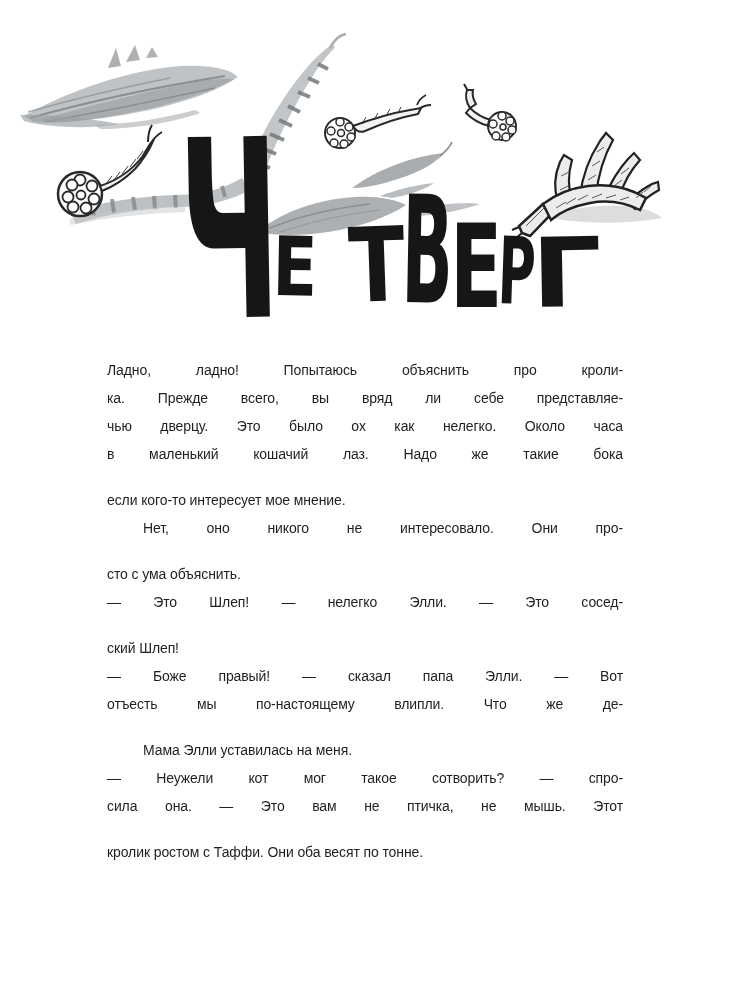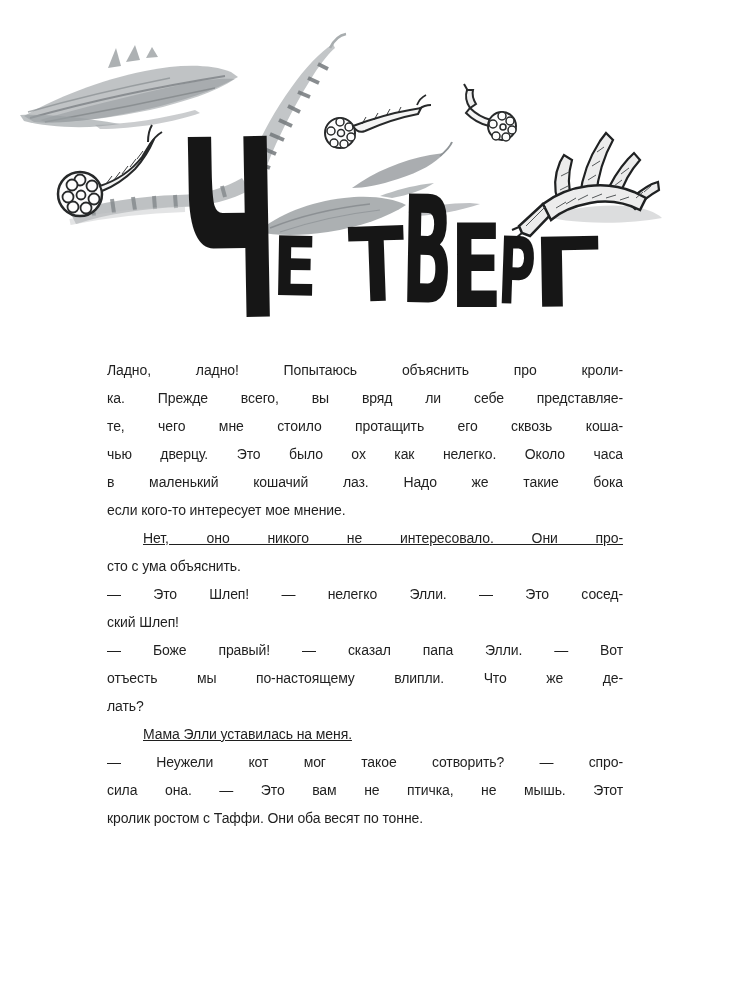--- a/index.html
+++ b/index.html
@@ -20,22 +20,22 @@
     font-family:"Liberation Sans", sans-serif;
     font-size:14px;line-height:28px;
     color:#1f1f1f;
     letter-spacing:-0.1px;
   }
   .line{
     text-align:justify;
     text-align-last:justify;
     height:28px;
   }
-  .line.last{text-align-last:left;}
-  .line.indent{text-indent:36px;text-decoration:underline;}
+  .line.last{text-align-last:left;margin-top:18px;}
+  .line.indent{text-indent:36px;}
   .title-letter{font-family:"DejaVu Sans", sans-serif;font-weight:bold;}
 </style>
 </head>
 <body>
 
 <div class="page">
 
   <div class="illustration">
     <svg width="750" height="345" viewBox="0 0 750 345" xmlns="http://www.w3.org/2000/svg">
 
@@ -194,30 +194,28 @@
         <text class="title-letter" transform="translate(450,307) scale(0.66,1)" font-size="116">Е</text>
         <text class="title-letter" transform="translate(497,303) rotate(2) scale(0.55,1)" font-size="93">Р</text>
         <text class="title-letter" transform="translate(532,307) rotate(-1) scale(1.15,1)" font-size="96">Г</text>
       </g>
     </svg>
   </div>
 
   <div class="body-text">
       <div class="line">Ладно, ладно! Попытаюсь объяснить про кроли-</div>
       <div class="line">ка. Прежде всего, вы вряд ли себе представляе-</div>
-      <div class="line">те, чего мне стоило протащить его сквозь коша-</div>
       <div class="line">чью дверцу. Это было ох как нелегко. Около часа</div>
       <div class="line">в маленький кошачий лаз. Надо же такие бока</div>
       <div class="line last">если кого-то интересует мое мнение.</div>
       <div class="line indent">Нет, оно никого не интересовало. Они про-</div>
       <div class="line last">сто с ума объяснить.</div>
       <div class="line">— Это Шлеп! — нелегко Элли. — Это сосед-</div>
       <div class="line last">ский Шлеп!</div>
       <div class="line">— Боже правый! — сказал папа Элли. — Вот</div>
       <div class="line">отъесть мы по-настоящему влипли. Что же де-</div>
-      <div class="line last">лать?</div>
       <div class="line last indent">Мама Элли уставилась на меня.</div>
       <div class="line">— Неужели кот мог такое сотворить? — спро-</div>
       <div class="line">сила она. — Это вам не птичка, не мышь. Этот</div>
       <div class="line last">кролик ростом с Таффи. Они оба весят по тонне.</div>
     </div>
 
 </div>
 
 </body></html>

